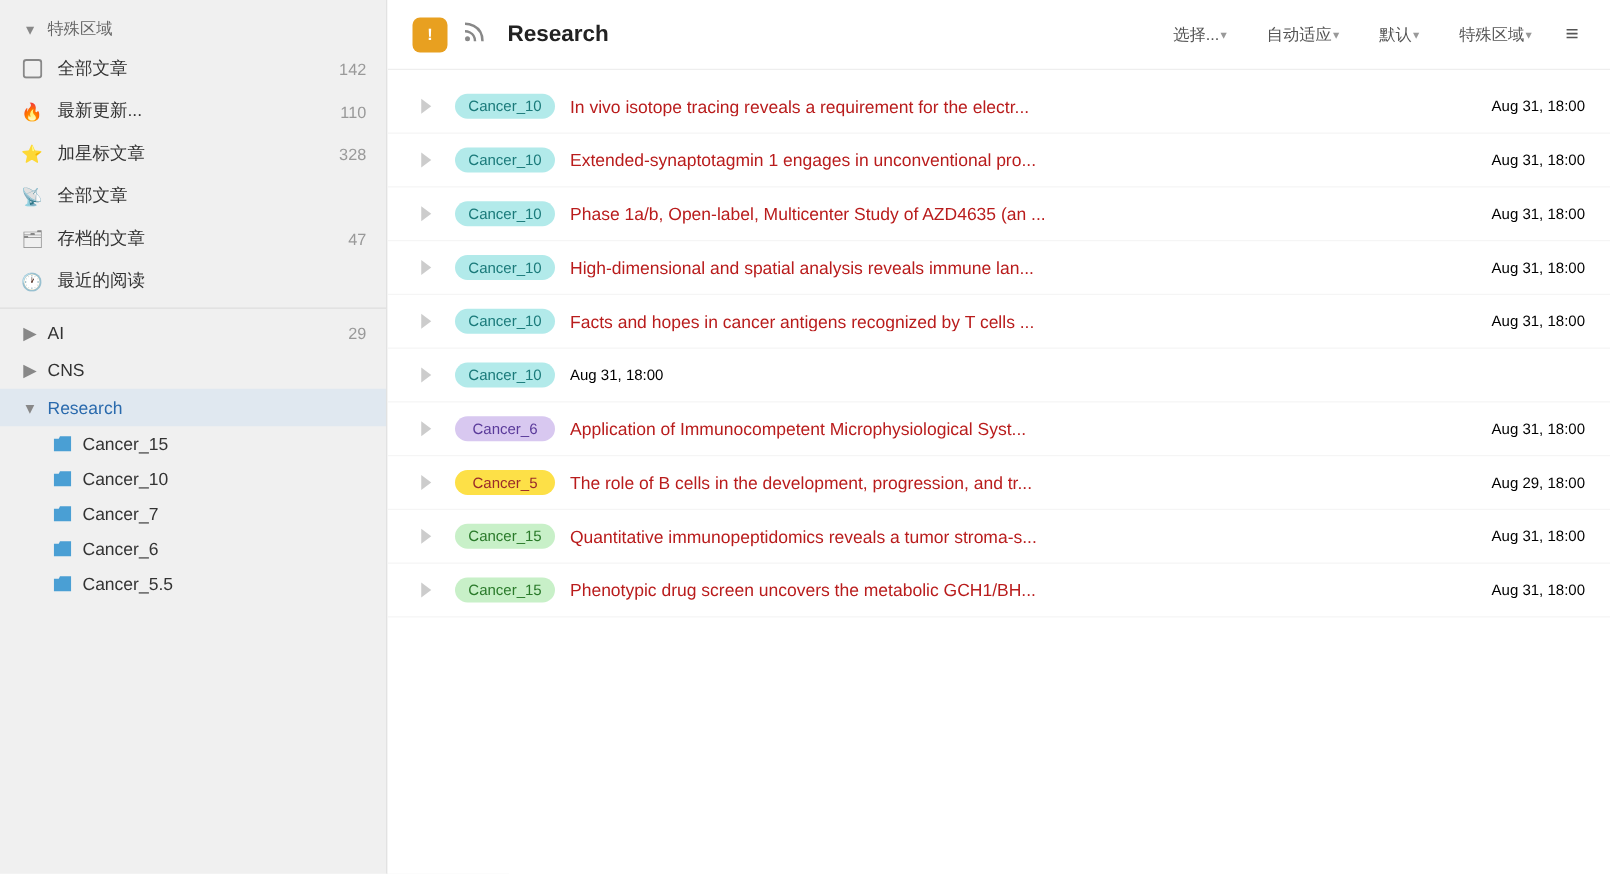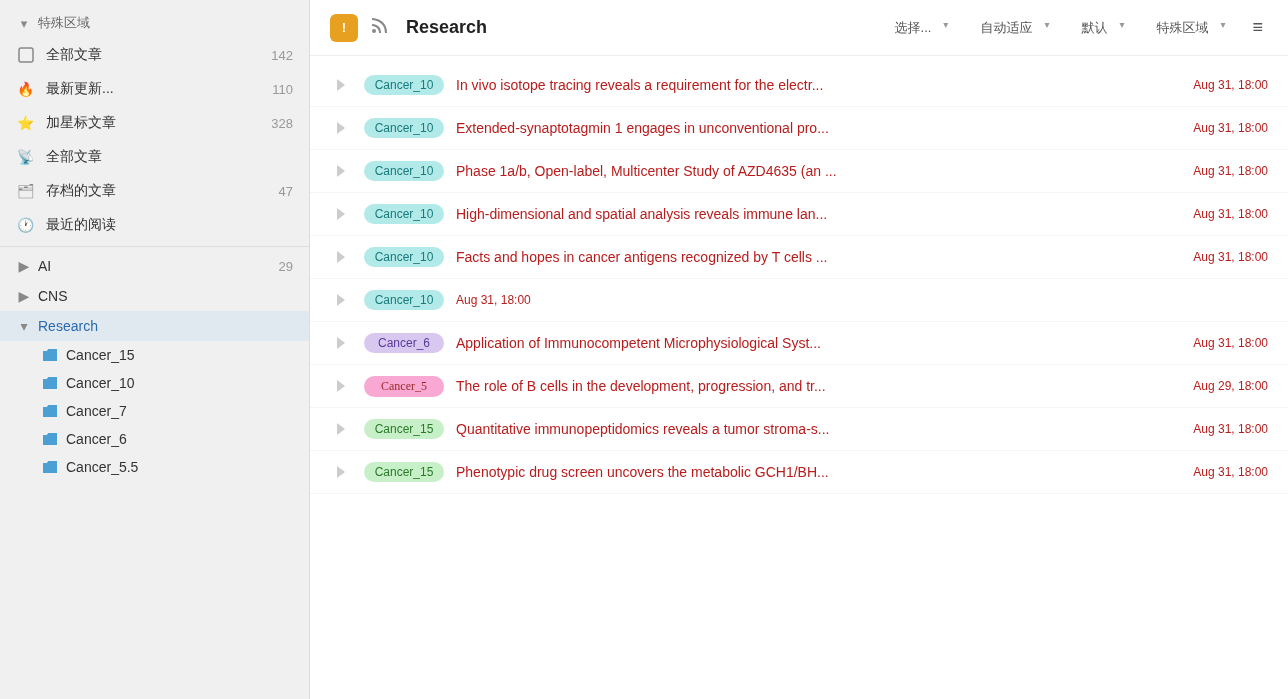--- a/index.html
+++ b/index.html
@@ -123,21 +123,22 @@
       font-weight: bold;
       flex-shrink: 0;
     }
     .toolbar-rss {
       color: #888;
       font-size: 18px;
       margin-right: 4px;
     }
     .toolbar-btn {
       display: flex;
-      gap: 12px;
+      align-items: center;
+      gap: 1px;
       padding: 5px 10px;
       border: none;
       background: none;
       cursor: pointer;
       color: #555;
       font-size: 13px;
       border-radius: 4px;
     }
     .toolbar-btn .caret {
       font-size: 10px;
@@ -179,34 +180,34 @@
       border-radius: 12px;
       font-size: 12px;
       font-weight: 500;
       white-space: nowrap;
       flex-shrink: 0;
       min-width: 80px;
       text-align: center;
     }
     .tag-teal { background: #b2eaea; color: #1a7a7a; }
     .tag-purple { background: #d8c8f0; color: #5a3a9a; }
-    .tag-pink { background: #f9a8d4; color: #9a2a2a; font-family: Liberation Serif, serif; }
+    .tag-pink { background: #fde047; color: #9a2a2a; }
     .tag-green { background: #c8f0c8; color: #2a7a2a; }
     .article-title {
       flex: 1;
       font-size: 14px;
       color: #b91c1c;
       overflow: hidden;
       text-overflow: ellipsis;
       white-space: nowrap;
       font-weight: 500;
     }
     .article-date {
       font-size: 12px;
-      color: #b91c1c;
+      color: #000000;
       white-space: nowrap;
       flex-shrink: 0;
     }
   </style>
 </head>
 <body>
 
 <div class="sidebar">
 
   <div class="sidebar-section-header">

